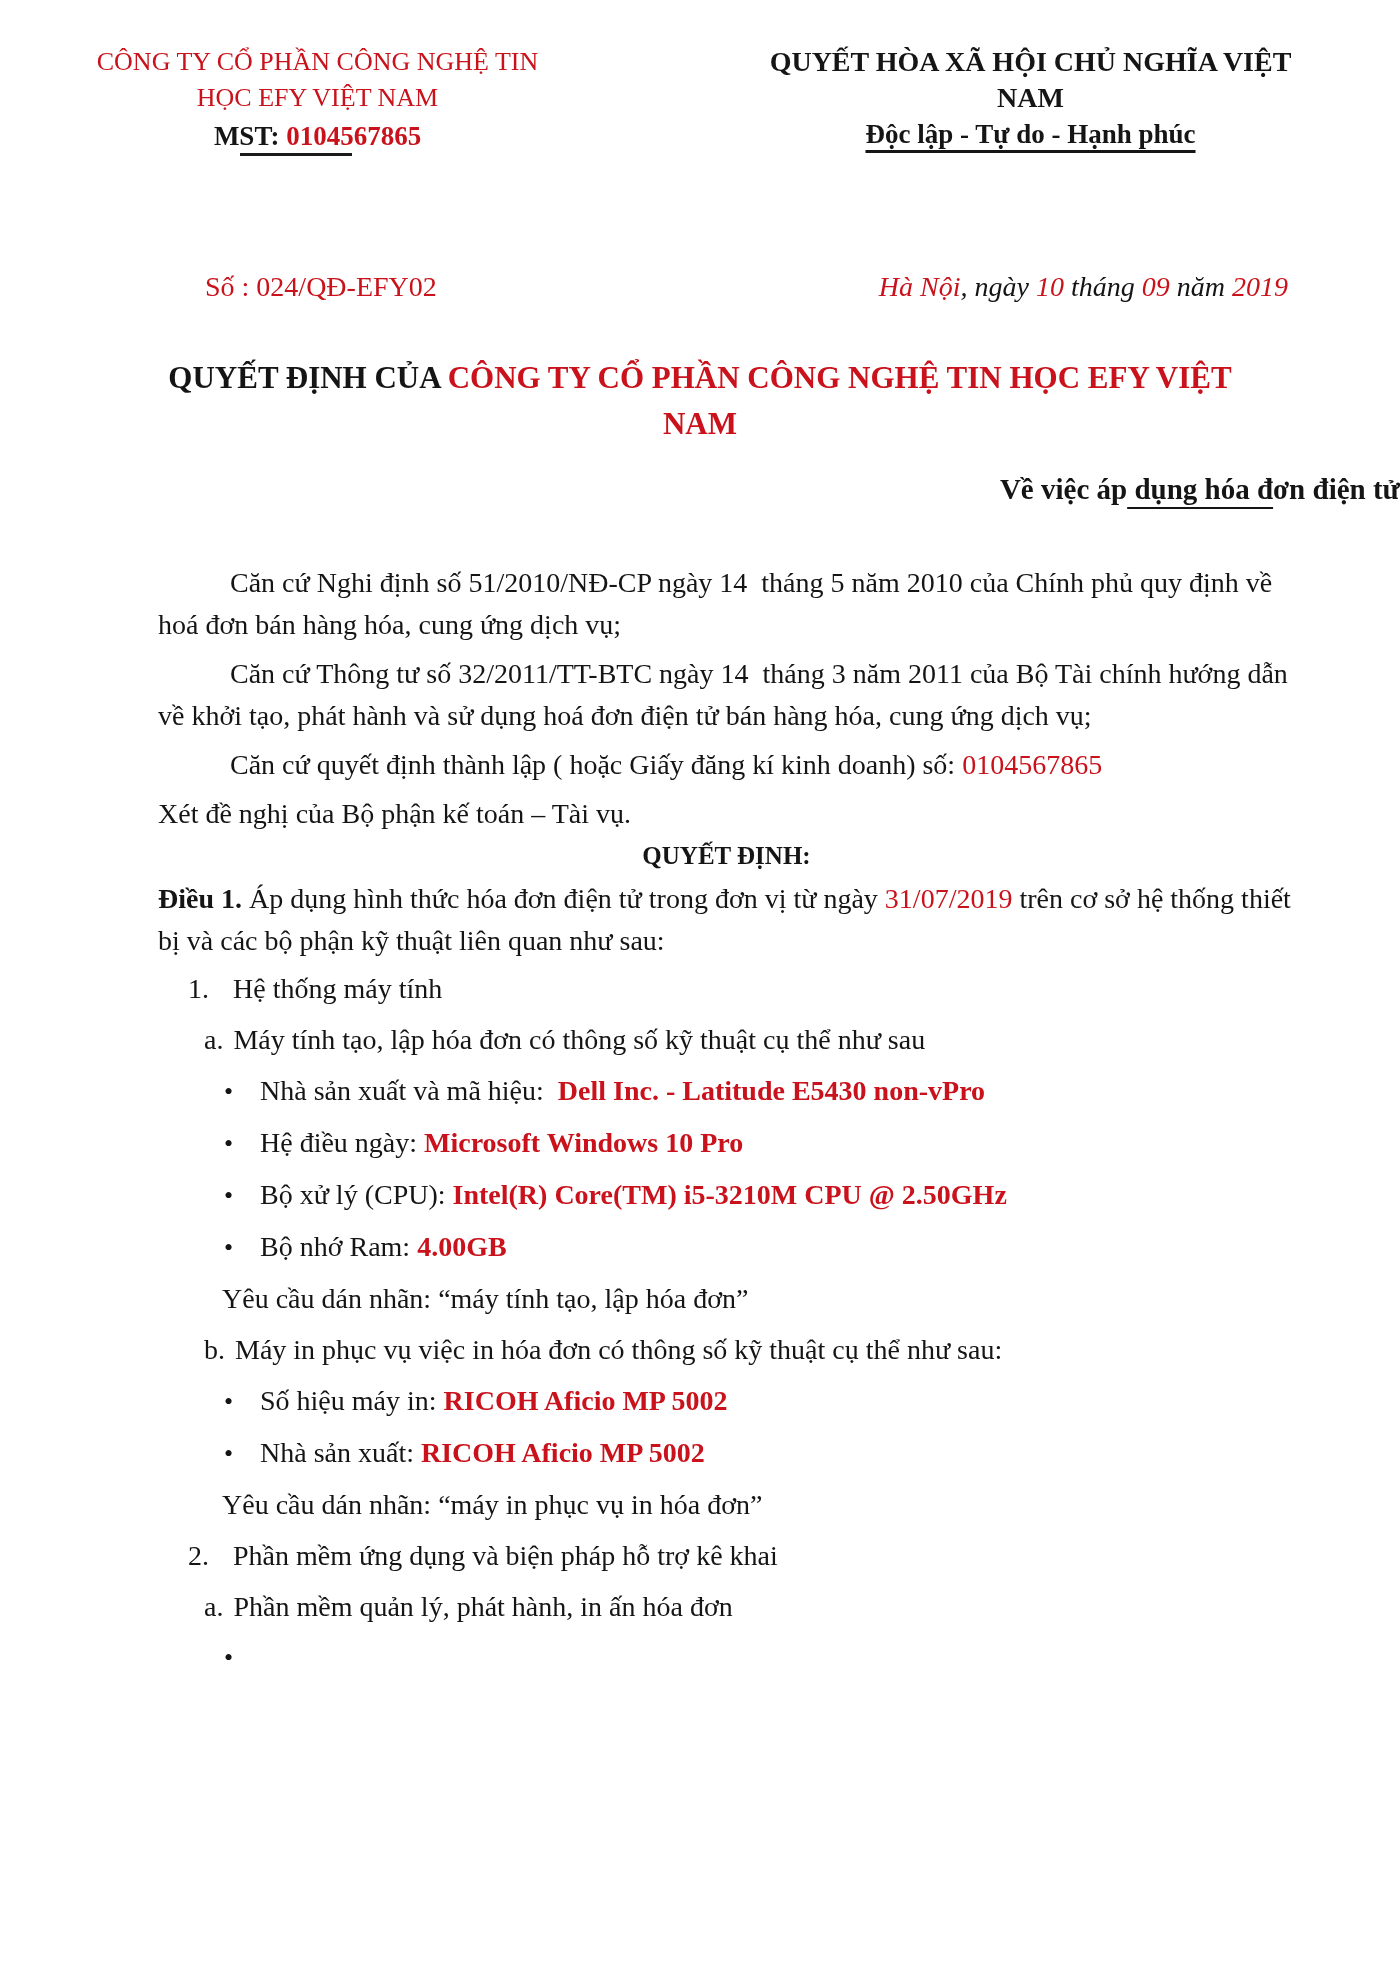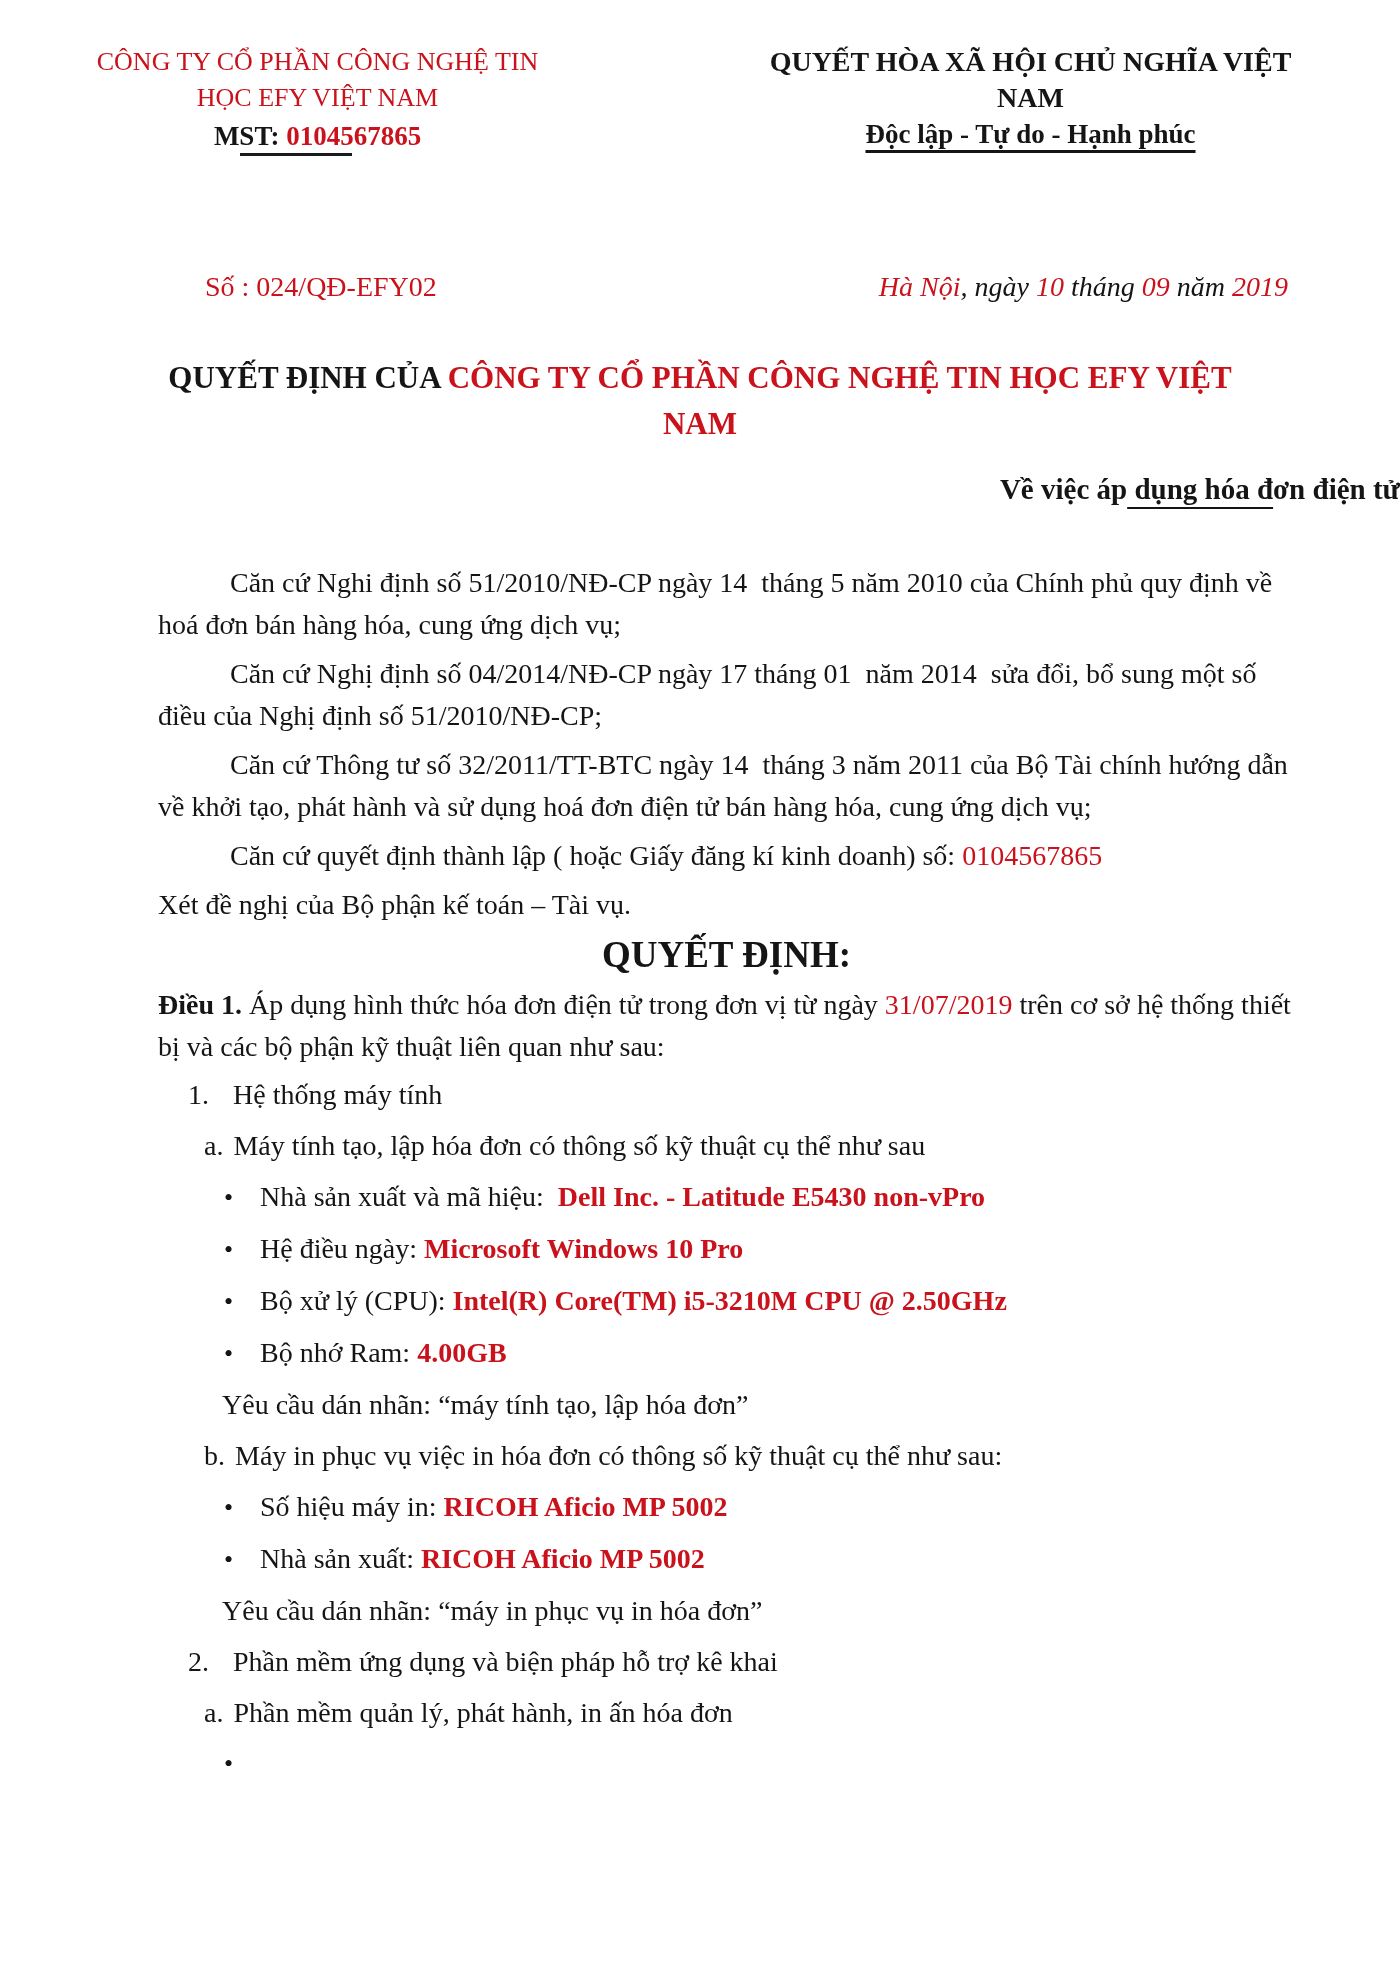--- a/index.html
+++ b/index.html
@@ -43,21 +43,21 @@
   
   .title{margin:52px auto 0;width:1120px;text-align:center;
     font-size:31px;font-weight:bold;line-height:46px;}
   .subtitle{margin-top:26px;text-align:right;font-size:29px;font-weight:bold;}
   .subtitle .ul{text-decoration:underline;text-decoration-thickness:2px;text-underline-offset:8px;}
 
   
   .body{margin:56px 105px 0 158px;font-size:28px;}
   .body p{line-height:42px;margin-bottom:7px;}
   .indent{text-indent:72px;}
-  .decision-heading{text-align:center;font-weight:bold;font-size:37px;margin:6px 0 8px 0;}
+  .decision-heading{text-align:center;font-weight:bold;font-size:25px;margin:6px 0 8px 0;}
   .article{line-height:42px;margin-bottom:9px;}
 
   .line{line-height:40px;margin-bottom:11px;display:flex;align-items:baseline;}
   .lnum{padding-left:30px;}
   .lnum .num{margin-right:24px;}
   .lsub{padding-left:46px;}
   .lsub .num{margin-right:10px;}
   .lbullet{padding-left:66px;}
   .lbullet .dot{width:36px;flex:none;font-size:26px;}
   .lnote{padding-left:64px;}
@@ -95,21 +95,20 @@
   <div class="title">
     <span class="pre">QUYẾT ĐỊNH CỦA </span><span class="red">CÔNG TY CỔ PHẦN CÔNG NGHỆ TIN HỌC EFY VIỆT NAM</span>
   </div>
   <div class="subtitle">
     <span class="pre">Về việc áp</span><span class="ul pre"> dụng hóa đ</span><span class="pre">ơn điện tử</span>
   </div>
 
   <div class="body">
 
     <p class="indent pre">Căn cứ Nghi định số 51/2010/NĐ-CP ngày 14  tháng 5 năm 2010 của Chính phủ quy định về hoá đơn bán hàng hóa, cung ứng dịch vụ;</p>
-    <p class="indent pre">Căn cứ Nghị định số 04/2014/NĐ-CP ngày 17 tháng 01  năm 2014  sửa đổi, bổ sung một số điều của Nghị định số 51/2010/NĐ-CP;</p>
     <p class="indent pre">Căn cứ Thông tư số 32/2011/TT-BTC ngày 14  tháng 3 năm 2011 của Bộ Tài chính hướng dẫn về khởi tạo, phát hành và sử dụng hoá đơn điện tử bán hàng hóa, cung ứng dịch vụ;</p>
     <p class="indent"><span class="pre">Căn cứ quyết định thành lập ( hoặc Giấy đăng kí kinh doanh) số: </span><span class="red">0104567865</span></p>
     <p class="pre">Xét đề nghị của Bộ phận kế toán – Tài vụ.</p>
 
     <div class="decision-heading">QUYẾT ĐỊNH:</div>
 
     <p class="article"><span class="b">Điều 1.</span><span class="pre"> Áp dụng hình thức hóa đơn điện tử trong đơn vị từ ngày </span><span class="red">31/07/2019</span><span class="pre"> trên cơ sở hệ thống thiết bị và các bộ phận kỹ thuật liên quan như sau:</span></p>
 
     <div class="line lnum">
       <span class="num">1.</span>

